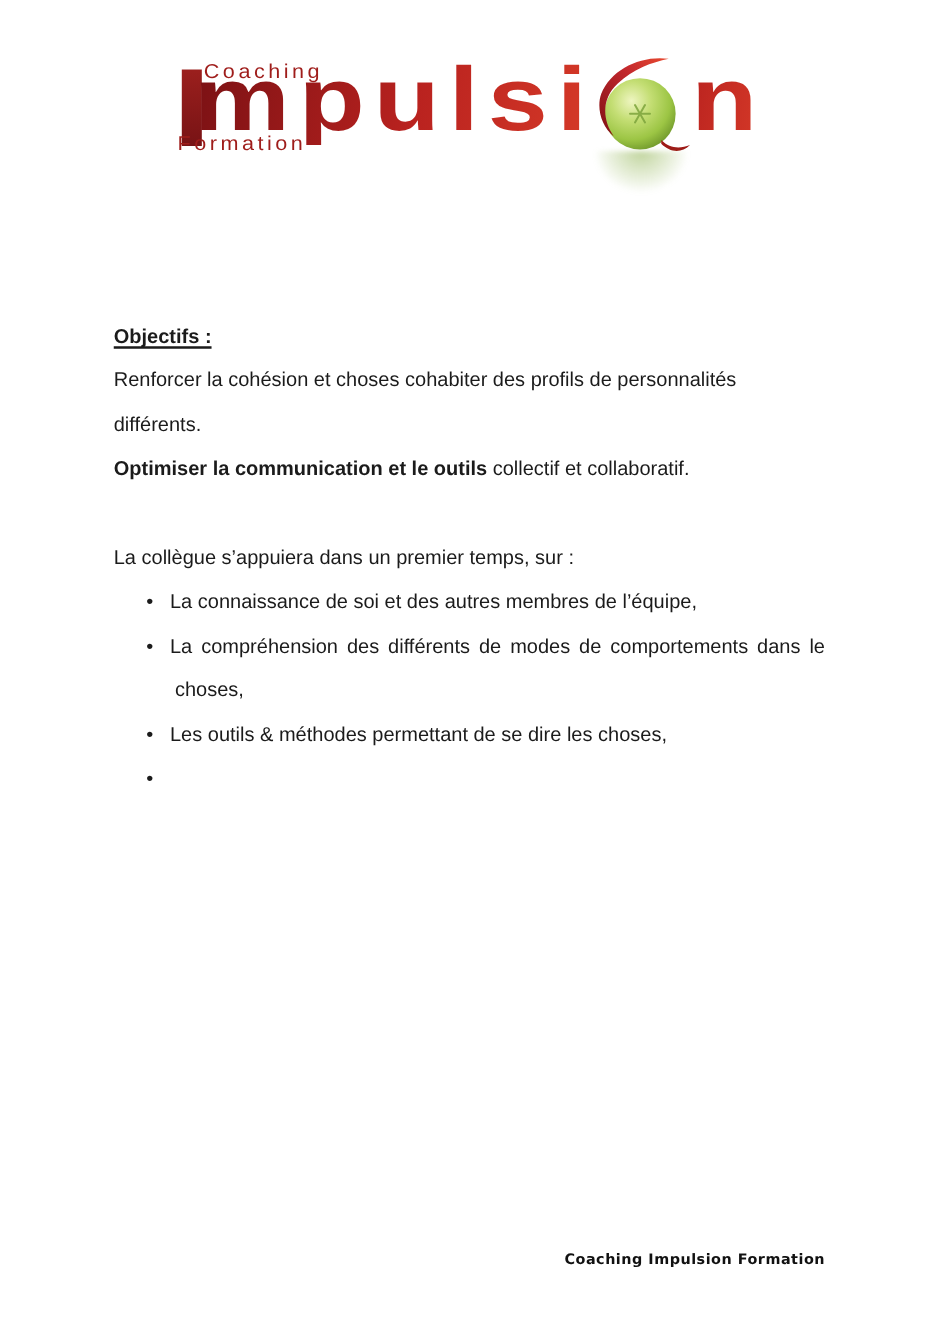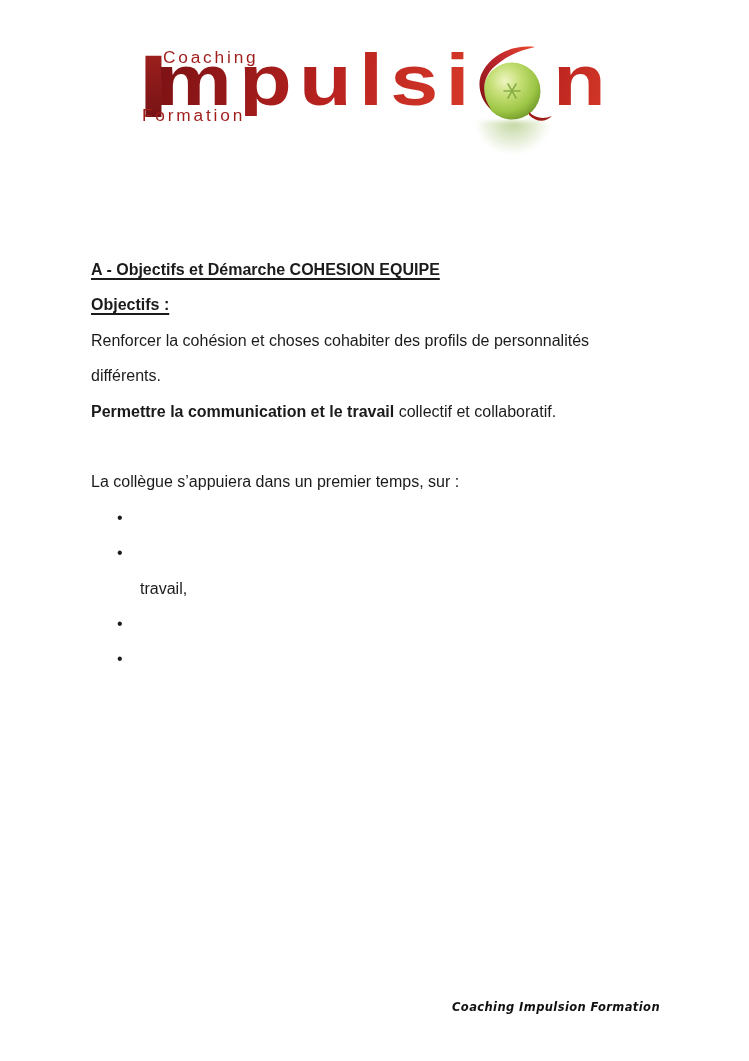--- a/index.html
+++ b/index.html
@@ -38,21 +38,21 @@
   .line .b { font-weight:700; }
   .line .u { text-decoration:underline; text-underline-offset:3px; text-decoration-thickness:1.5px; }
   .line.heading { font-weight:700; }
   .line.bullet { padding-left:45px; }
   .line.bullet .marker { position:absolute; left:26px; top:0; font-size:16px; }
   .line.bullet-cont { padding-left:49px; }
   .line.spacer { height:35.4px; }
 
   
   .footer { position:absolute; right:89px; top:1000px; font-family:"DejaVu Sans", sans-serif;
-            font-size:11.5px; font-weight:700; font-style:italic; color:#111;
+            font-size:11.5px; font-weight:700; color:#111;
             letter-spacing:0.4px; }
 </style>
 </head>
 <body>
 
 <div class="page">
 
   <div class="logo">
     <span class="logo-main logo-i">I</span>
     <span class="logo-word logo-word-top">Coaching</span>
@@ -84,28 +84,27 @@
       <path fill="url(#swooshG)" d="M62,2 C40,-1 16,10 8,30 C4,41 8,56 18,64 C8,50 9,33 21,22 C34,10 48,5 62,2 Z"></path>
       <path fill="#9e1a17" d="M56,70 C63,77 72,78 79,71 C71,74 63,74 56,67 Z"></path>
     </svg>
 
     <span class="logo-main logo-n">n</span>
     <span class="logo-word logo-word-bottom">Formation</span>
     <div class="logo-reflection"></div>
   </div>
 
   <div class="doc-body" id="doc-body">
-      <div class="line heading"><span class="b u">A - Objectifs et Démarche COHESION EQUIPE</span></div>
       <div class="line text"><span class="b u">Objectifs :</span></div>
       <div class="line text"><span>Renforcer la cohésion et choses cohabiter des profils de personnalités différents.</span></div>
-      <div class="line text"><span class="b">Permettre la communication et le travail</span><span> collectif et collaboratif.</span></div>
+      <div class="line text"><span class="b">Optimiser la communication et le outils</span><span> collectif et collaboratif.</span></div>
       <div class="line spacer"></div>
       <div class="line text"><span>La collègue s’appuiera dans un premier temps, sur :</span></div>
-      <div class="line bullet"><span class="marker">•</span></div>
-      <div class="line bullet justify"><span class="marker">•</span></div>
-      <div class="line bullet-cont"><span>travail,</span></div>
-      <div class="line bullet"><span class="marker">•</span></div>
+      <div class="line bullet"><span class="marker">•</span><span>La connaissance de soi et des autres membres de l’équipe,</span></div>
+      <div class="line bullet justify"><span class="marker">•</span><span>La compréhension des différents de modes de comportements dans le</span></div>
+      <div class="line bullet-cont"><span>choses,</span></div>
+      <div class="line bullet"><span class="marker">•</span><span>Les outils &amp; méthodes permettant de se dire les choses,</span></div>
       <div class="line bullet"><span class="marker">•</span></div>
     </div>
 
   <div class="footer">Coaching Impulsion Formation</div>
 
 </div>
 
 </body></html>

